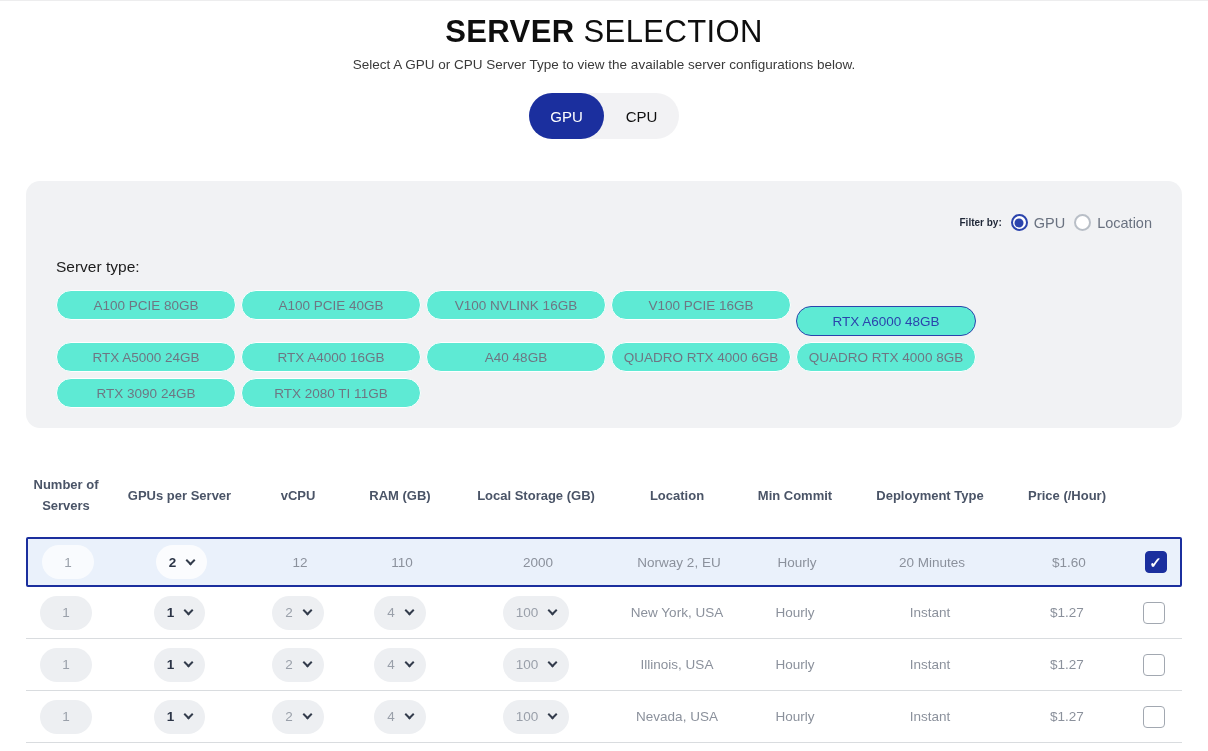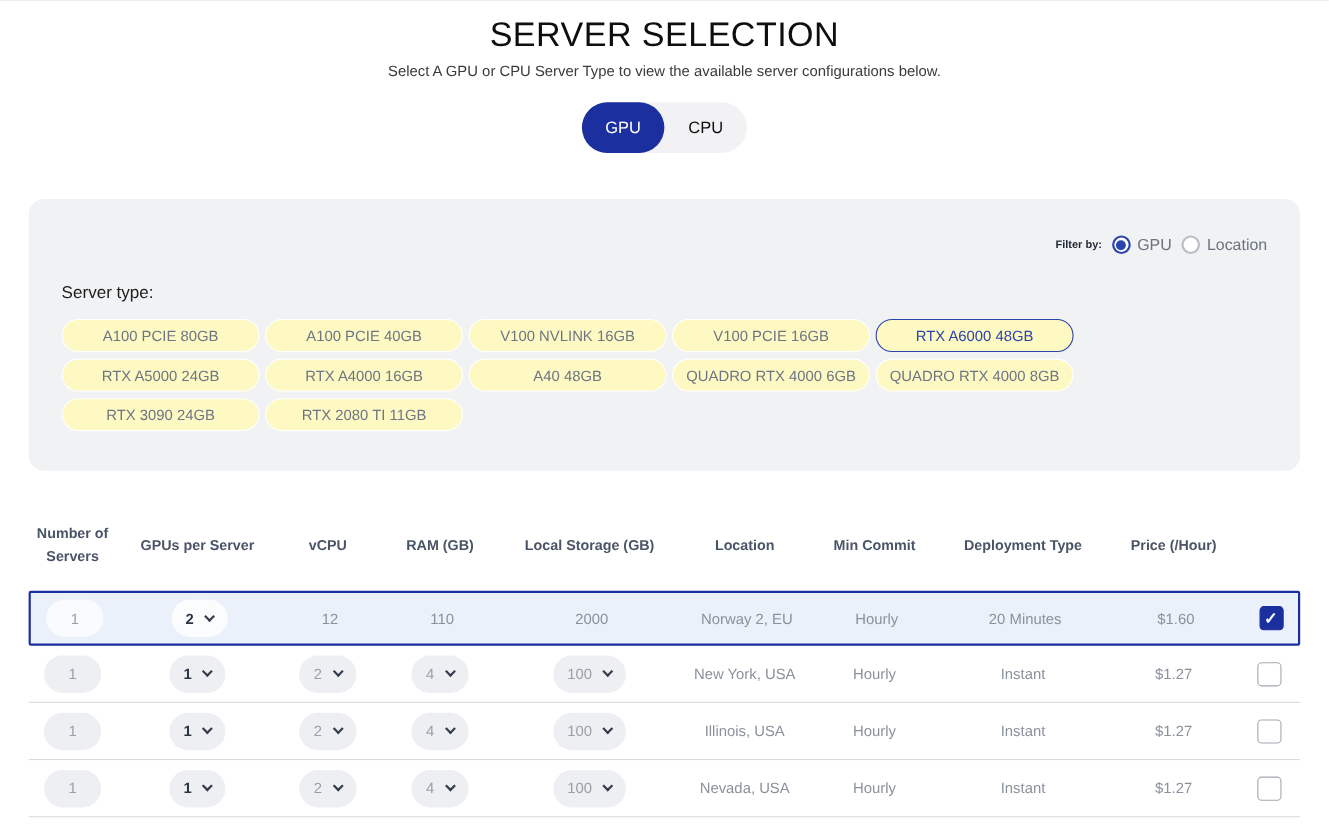--- a/index.html
+++ b/index.html
@@ -3,41 +3,41 @@
 <meta charset="utf-8">
 <style>
   * { margin:0; padding:0; box-sizing:border-box; }
   html,body { background:#fff; }
   body { font-family:"Liberation Sans", sans-serif; }
   .page { width:1208px; height:751px; background:#fff; overflow:hidden; border-top:1px solid #ededee; }
 
   
   .hdr { text-align:center; padding-top:13px; }
   .title { font-size:31px; color:#0e0e0e; font-weight:400; letter-spacing:.4px; }
-  .title .b { font-weight:400; }
+  .title .b { font-weight:700; }
   .subtitle { font-size:13.5px; color:#3a3a3a; margin-top:7px; }
 
   .toggle { margin:21px auto 0; width:150px; height:46px; background:var(--toggle-bg); border-radius:23px; display:flex; align-items:center; }
   .seg { flex:1; height:46px; border:none; background:transparent; border-radius:23px; font-family:inherit; font-size:15px; color:#101010; cursor:pointer; }
   .seg.active { background:var(--accent-navy); color:#fff; }
 
   
   .panel { position:relative; margin:42px auto 0; width:1156px; height:247px; background:var(--panel-bg); border-radius:14px; }
   .filter-row { position:absolute; top:33px; right:30px; display:flex; align-items:center; gap:9px; }
   .filter-label { font-size:10px; font-weight:700; color:#1f2737; }
   .radio-opt { display:flex; align-items:center; gap:6px; cursor:pointer; }
   .radio-opt .lbl { font-size:14.5px; color:#6a7280; }
   .rc { width:17px; height:17px; border-radius:50%; border:2px solid #b9bfc7; background:#fff; position:relative; }
   .rc.sel { border-color:var(--accent-blue); }
   .rc.sel::after { content:""; position:absolute; left:50%; top:50%; transform:translate(-50%,-50%); width:9px; height:9px; border-radius:50%; background:var(--accent-blue); }
 
   .server-type-label { position:absolute; top:77px; left:30px; font-size:15.5px; color:#1c1c1c; }
   .chips { position:absolute; top:109px; left:30px; width:1000px; display:flex; flex-wrap:wrap; gap:6px 5px; }
-  .chip { width:180px; height:30px; background:#fef9c3; border-radius:15px; border:1px solid #fff; color:#6e7683; font-size:13.5px; display:flex; align-items:center; justify-content:center; cursor:pointer; }
-  .chip.sel { border:1.5px solid var(--accent-blue); color:var(--accent-blue); }
+  .chip { width:180px; height:30px; background:#5eead4; border-radius:15px; border:1px solid #fff; color:#6e7683; font-size:13.5px; display:flex; align-items:center; justify-content:center; cursor:pointer; }
+  .chip.sel { border:1.5px solid var(--accent-blue); color:var(--accent-blue);margin-top:16px; }
 
   
   .tbl { margin:27px auto 10px; width:1156px; }
   .grid { display:grid; grid-template-columns:80px 147px 90px 114px 158px 124px 112px 158px 116px 57px; align-items:center; }
   .thead { min-height:82px; }
   .th { font-size:13px; font-weight:700; color:#4a5467; text-align:center; line-height:1.6; }
   .row { height:52px; border-bottom:1px solid var(--divider); font-size:13.5px; color:#8b919c; }
   .row.selected { height:50px; background:var(--selected-row-bg); border:2px solid var(--accent-navy); border-radius:2px; }
   .cell { text-align:center; }
 

